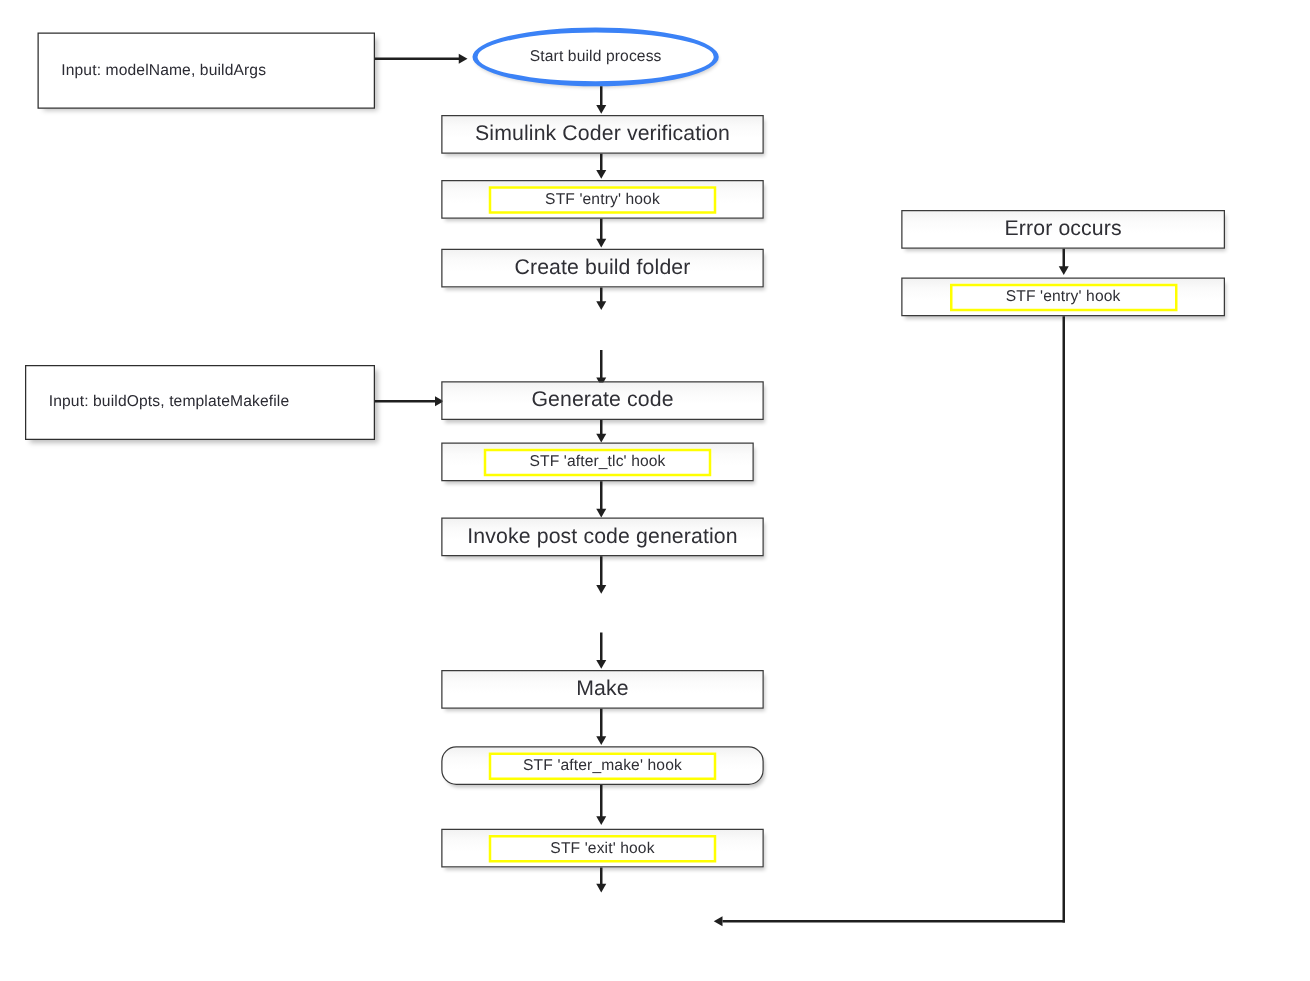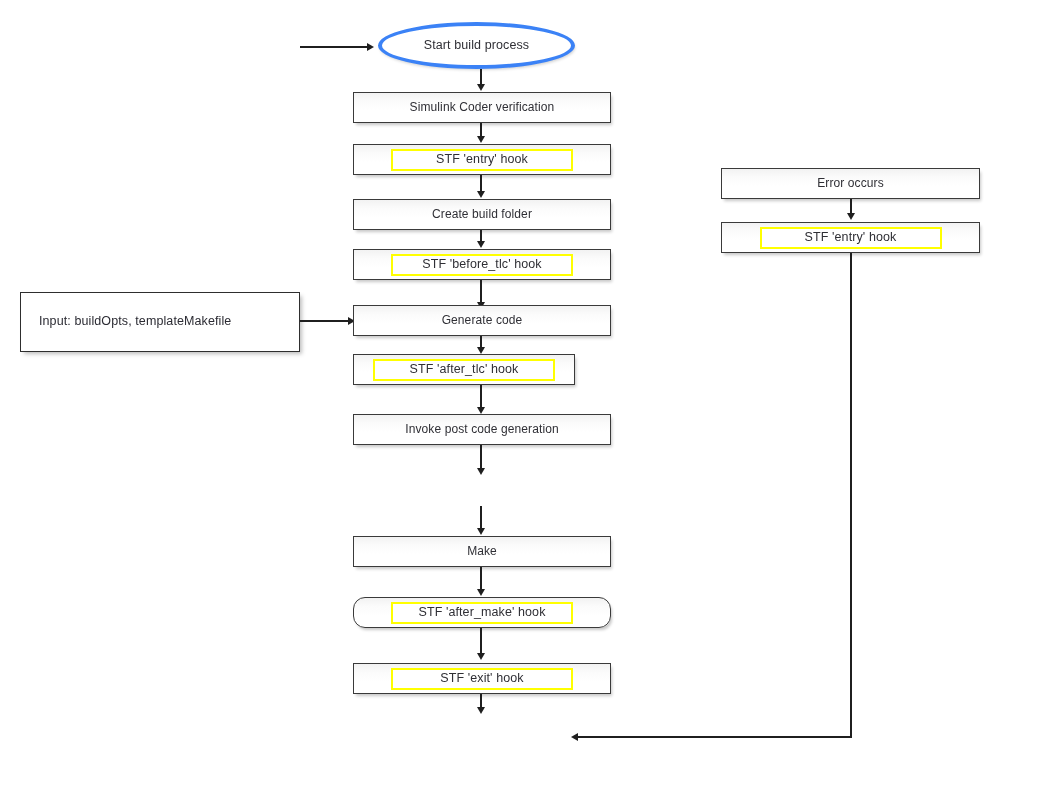--- a/index.html
+++ b/index.html
@@ -46,21 +46,21 @@
 
   
   .ellipse {
     border: 4px solid #3b82f6;
     border-radius: 50%;
     background: #ffffff;
     box-shadow: 1px 2px 3px -1px rgba(0,0,0,0.18);
   }
 
   .label {
-    font-size: 12px;
+    font-size: 17px;
     color: #2f2f35;
     line-height: 1.1;
     white-space: nowrap;
     letter-spacing: 0.1px;
   }
   .note .label {
     font-size: 12.5px;
     color: #2b2b33;
   }
   .ellipse .label {
@@ -118,20 +118,23 @@
     border-top: 4.5px solid transparent;
     border-bottom: 4.5px solid transparent;
     border-right: 7px solid #1f1f1f;
   }
 </style>
 </head>
 <body>
 
 <div id="canvas">
 
+  <div class="node note" style="left:30px; top:26px; width:270px; height:61px;">
+    <span class="label">Input: modelName, buildArgs</span>
+  </div>
 
   <div class="hline" style="left:300px; top:46px; width:68px;"></div>
   <div class="arrow-right" style="left:367px; top:42.5px;"></div>
 
   <div class="node ellipse" style="left:378px; top:22px; width:197px; height:47px;">
     <span class="label">Start build process</span>
   </div>
 
   <div class="vline" style="left:480px; top:69px; height:16px;"></div>
   <div class="arrow-down" style="left:476.5px; top:84px;"></div>
@@ -149,41 +152,36 @@
   </div>
   <div class="vline" style="left:480px; top:175px; height:17px;"></div>
   <div class="arrow-down" style="left:476.5px; top:191px;"></div>
 
   <div class="node box" style="left:353px; top:199px; width:258px; height:31px;">
     <span class="label">Create build folder</span>
   </div>
   <div class="vline" style="left:480px; top:230px; height:12px;"></div>
   <div class="arrow-down" style="left:476.5px; top:241px;"></div>
 
-  <div class="node box" style="left:353px; top:249px; width:258px; height:31px;">
-    <div class="hook-plate">
-      <span class="label">STF 'before_tlc' hook</span>
-    </div>
-  </div>
   <div class="vline" style="left:480px; top:280px; height:23px;"></div>
   <div class="arrow-down" style="left:476.5px; top:302px;"></div>
 
   <div class="node note" style="left:20px; top:292px; width:280px; height:60px;">
     <span class="label">Input: buildOpts, templateMakefile</span>
   </div>
   <div class="hline" style="left:300px; top:320px; width:53px;"></div>
   <div class="arrow-right" style="left:348px; top:316.5px;"></div>
 
   <div class="node box" style="left:353px; top:305px; width:258px; height:31px;">
     <span class="label">Generate code</span>
   </div>
   <div class="vline" style="left:480px; top:336px; height:12px;"></div>
   <div class="arrow-down" style="left:476.5px; top:347px;"></div>
 
-  <div class="node box" style="left:353px; top:354px; width:222px; height:31px;">
+  <div class="node box" style="left:353px; top:354px; width:250px; height:31px;">
     <div class="hook-plate">
       <span class="label">STF 'after_tlc' hook</span>
     </div>
   </div>
   <div class="vline" style="left:480px; top:385px; height:23px;"></div>
   <div class="arrow-down" style="left:476.5px; top:407px;"></div>
 
   <div class="node box" style="left:353px; top:414px; width:258px; height:31px;">
     <span class="label">Invoke post code generation</span>
   </div>

